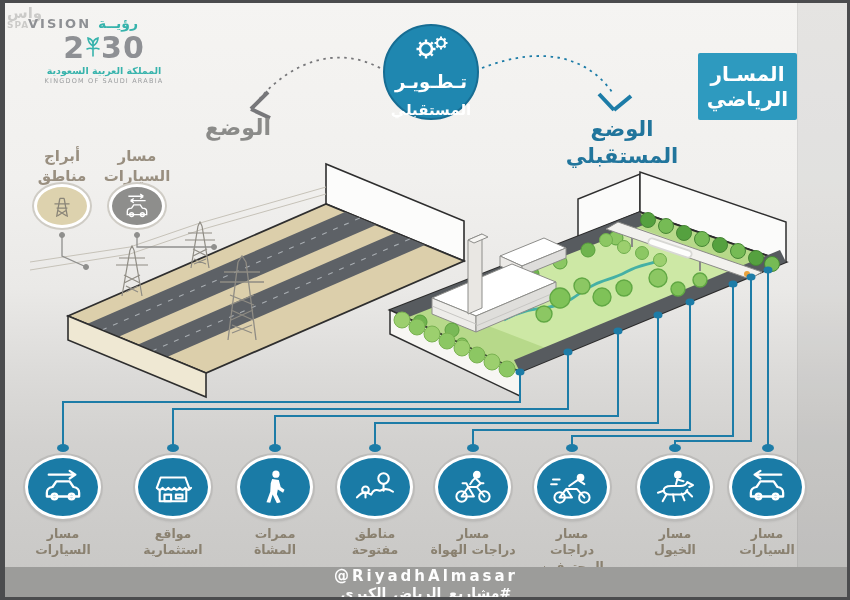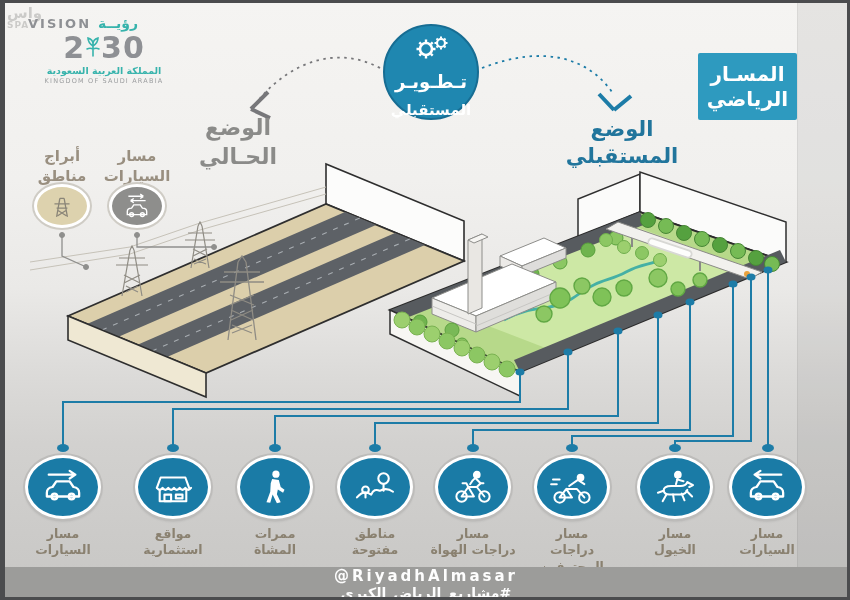--- a/index.html
+++ b/index.html
@@ -236,21 +236,20 @@
     <div class="l2" dir="rtl">المستقبلي</div>
   </div>
 
   <div class="title-box">
     <div dir="rtl">المسـار</div>
     <div dir="rtl">الرياضي</div>
   </div>
 
   <div class="heading current">
     <div dir="rtl">الوضع</div>
-    <div dir="rtl">الحـالي</div>
   </div>
   <div class="heading future">
     <div dir="rtl">الوضع</div>
     <div dir="rtl">المستقبلي</div>
   </div>
 
   <div class="legend-label" style="left:28px;top:147px;">
     <div dir="rtl">أبراج</div>
     <div dir="rtl">مناطق</div>
   </div>

